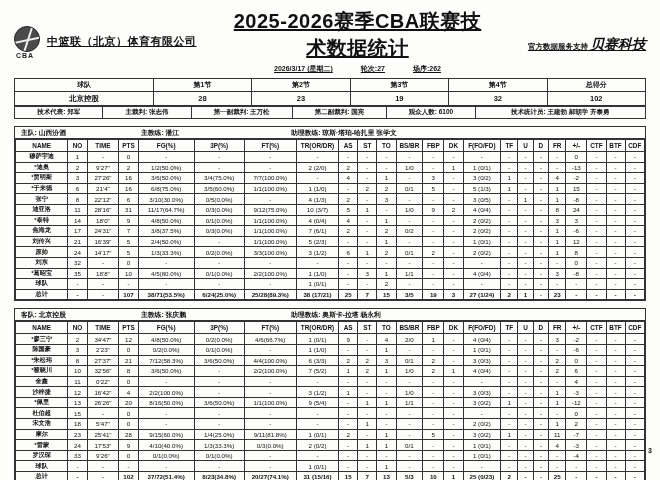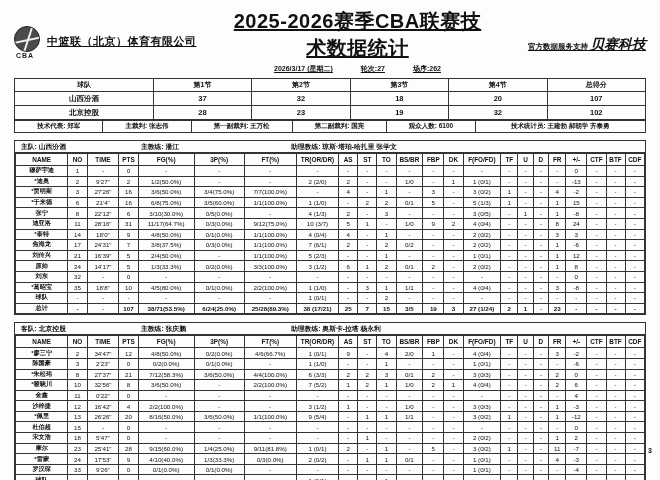--- a/index.html
+++ b/index.html
@@ -86,28 +86,20 @@
         <tr>
           <th>球队</th>
           <th>第1节</th>
           <th>第2节</th>
           <th>第3节</th>
           <th>第4节</th>
           <th>总得分</th>
         </tr>
       </thead>
     <tbody>
-        <tr>
-          <td>山西汾酒</td>
-          <td>37</td>
-          <td>32</td>
-          <td>18</td>
-          <td>20</td>
-          <td>107</td>
-        </tr>
         <tr>
           <td>北京控股</td>
           <td>28</td>
           <td>23</td>
           <td>19</td>
           <td>32</td>
           <td>102</td>
         </tr>
       </tbody>
   </table>

